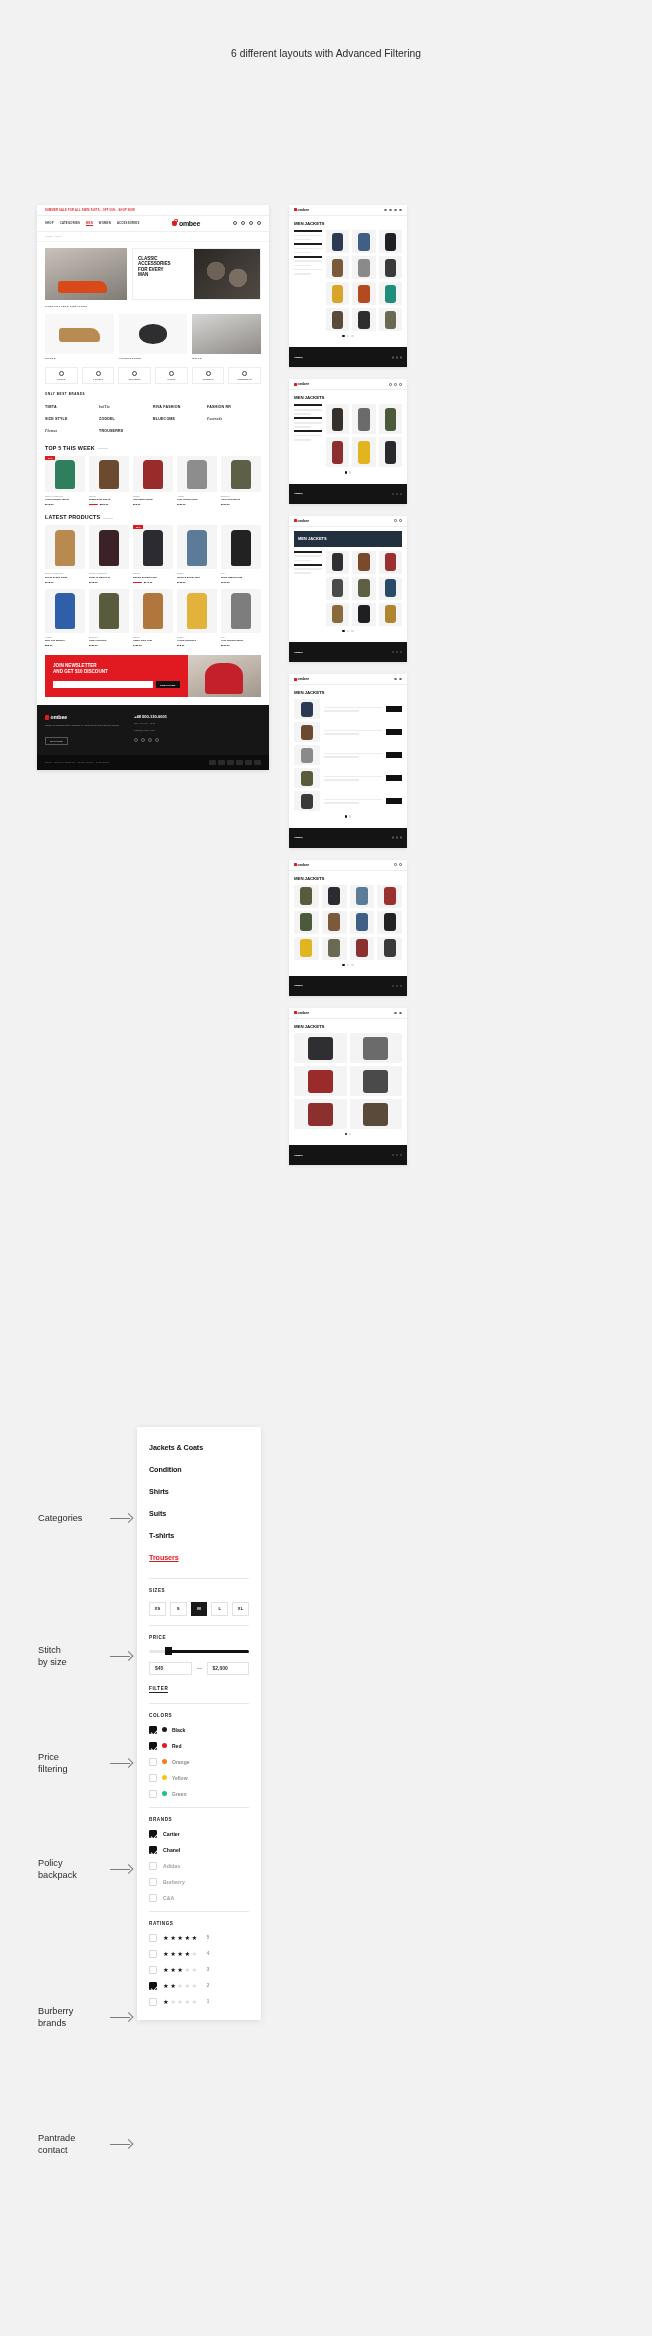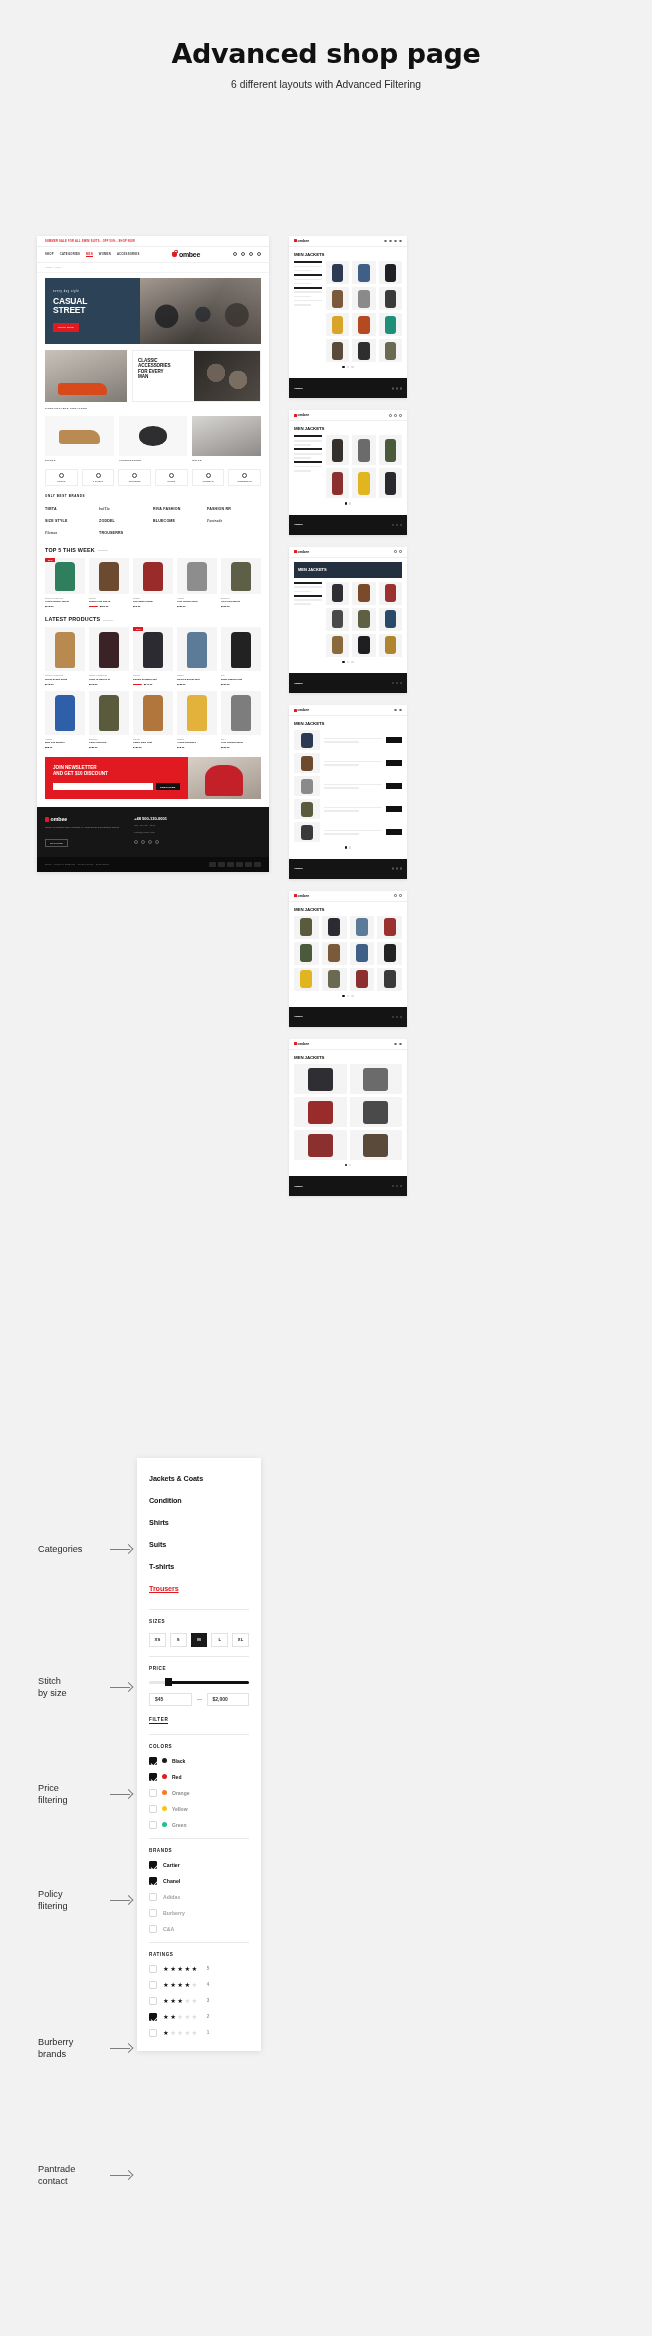--- a/index.html
+++ b/index.html
@@ -240,21 +240,20 @@
   .ann { position: absolute; display:flex; align-items:center; gap: 0; width: 112px; }
   .ann .t { font-size: 9.2px; line-height: 1.34; color:#2b2b2b; width: 72px; font-weight:400;}
   .ann .arw { width: 26px; height: 12px; position: relative; }
   .ann .arw:before { content:''; position:absolute; left:0; top:50%; width:20px; height:1.2px; background:#7d7d7d; }
   .ann .arw:after { content:''; position:absolute; right:4px; top:50%; width:6px; height:6px; border-top:1.2px solid #7d7d7d; border-right:1.2px solid #7d7d7d; transform: translateY(-50%) rotate(45deg); }
 </style>
 </head>
 <body>
 
 <div class="page-header">
-  <div class="page-title">Advanced shop page</div>
   <div class="page-sub">
     <div>6 different layouts with Advanced Filtering</div>
   </div>
 </div>
 
 <div class="stage">
 
   <div class="main-mock">
 
     <div class="promo-bar">SUMMER SALE FOR ALL SWIM SUITS - OFF 50% - SHOP NOW</div>
@@ -274,31 +273,20 @@
       <div class="nav-icons">
         <span></span>
         <span></span>
         <span></span>
         <span></span>
       </div>
     </div>
 
     <div class="crumb">Home  &gt;  Men</div>
 
-    <div class="hero">
-      <div class="hero-left">
-        <div class="hero-eyebrow">every day style</div>
-        <div class="hero-h">
-          <div>CASUAL</div>
-          <div>STREET</div>
-        </div>
-        <div class="hero-btn">SHOP NOW</div>
-      </div>
-      <div class="hero-right"></div>
-    </div>
 
     <div class="dual">
       <div class="dual-a"></div>
       <div class="dual-b">
         <div class="dual-b-txt">
           <h4>
             <span>CLASSIC</span><br>
             <span>ACCESSORIES</span><br>
             <span>FOR EVERY</span><br>
             <span>MAN</span>
@@ -1072,21 +1060,21 @@
   </div>
   <div class="ann" style="left:38px; top:1582px;">
     <div class="t"><span>Stitch</span><br><span>by size</span></div>
     <div class="arw"></div>
   </div>
   <div class="ann" style="left:38px; top:1689px;">
     <div class="t"><span>Price</span><br><span>filtering</span></div>
     <div class="arw"></div>
   </div>
   <div class="ann" style="left:38px; top:1795px;">
-    <div class="t"><span>Policy</span><br><span>flitering</span></div>
+    <div class="t"><span>Policy</span><br><span>backpack</span></div>
     <div class="arw"></div>
   </div>
   <div class="ann" style="left:38px; top:1943px;">
     <div class="t"><span>Burberry</span><br><span>brands</span></div>
     <div class="arw"></div>
   </div>
   <div class="ann" style="left:38px; top:2070px;">
     <div class="t"><span>Pantrade</span><br><span>contact</span></div>
     <div class="arw"></div>
   </div>

